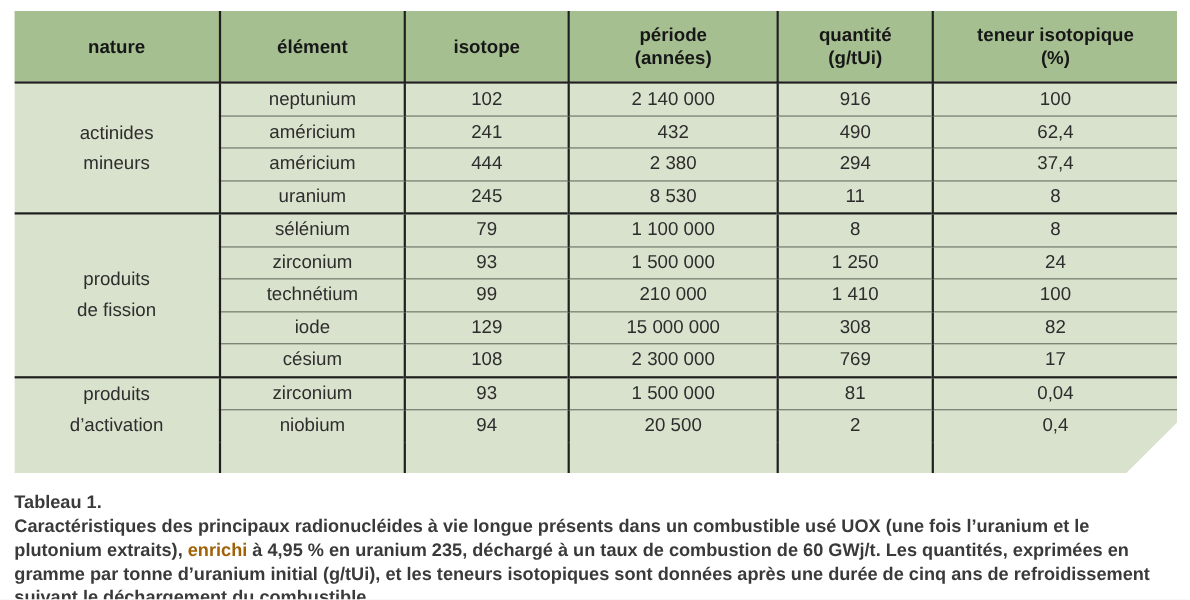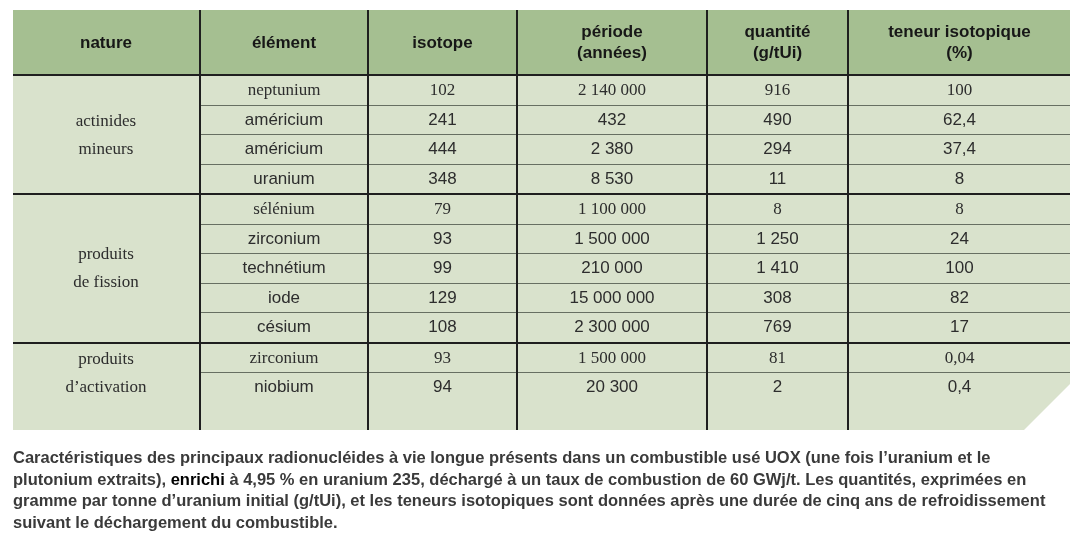--- a/index.html
+++ b/index.html
@@ -45,21 +45,20 @@
     height: 64px;
     line-height: 21px;
   }
   table.radio-table tbody td {
     height: 28.5px;
     line-height: 28px;
     color: #2d2d2d;
   }
   tr.group-start td {
     border-top: 2px solid #1f1f1f;
-    font-family: Liberation Serif, serif;
   }
   tbody tr:first-child td {
     border-top: none; 
   }
   tr.group-sub td {
     border-top: 1.5px solid #676f62;
   }
   td.nature-cell {
     line-height: 24px;
     height: auto;
@@ -70,21 +69,21 @@
   }
   .caption {
     width: 1060px;
     margin-top: 17px;
     font-size: 16.5px;
     line-height: 21.5px;
     font-weight: 700;
     color: #3a3a3a;
   }
   .caption .hl {
-    color: #000000;
+    color: #a16207;
   }
   .caption p {
     margin: 0;
   }
 </style>
 </head>
 <body>
 
 <div class="page">
 
@@ -143,21 +142,21 @@
         </tr>
         <tr class="group-sub">
           <td>américium</td>
           <td>444</td>
           <td>2 380</td>
           <td>294</td>
           <td>37,4</td>
         </tr>
         <tr class="group-sub">
           <td>uranium</td>
-          <td>348</td>
+          <td>245</td>
           <td>8 530</td>
           <td>11</td>
           <td>8</td>
         </tr>
         <tr class="group-start">
           <td rowspan="5" class="nature-cell">
             <div>produits</div>
             <div>de fission</div>
           </td>
           <td>sélénium</td>
@@ -201,32 +200,33 @@
           </td>
           <td>zirconium</td>
           <td>93</td>
           <td>1 500 000</td>
           <td>81</td>
           <td>0,04</td>
         </tr>
         <tr class="group-sub">
           <td>niobium</td>
           <td>94</td>
-          <td>20 300</td>
+          <td>20 500</td>
           <td>2</td>
           <td>0,4</td>
         </tr>
         <tr class="filler">
           <td></td>
           <td></td>
           <td></td>
           <td></td>
           <td></td>
           <td></td>
         </tr>
       </tbody>
   </table>
 
   <div class="caption">
+    <div>Tableau 1.</div>
     <p><span>Caractéristiques des principaux radionucléides à vie longue présents dans un combustible usé UOX (une fois l’uranium et le plutonium extraits), </span><span class="hl">enrichi</span><span> à 4,95 % en uranium 235, déchargé à un taux de combustion de 60 GWj/t. Les quantités, exprimées en gramme par tonne d’uranium initial (g/tUi), et les teneurs isotopiques sont données après une durée de cinq ans de refroidissement suivant le déchargement du combustible.</span></p>
   </div>
 
 </div>
 
 </body></html>

